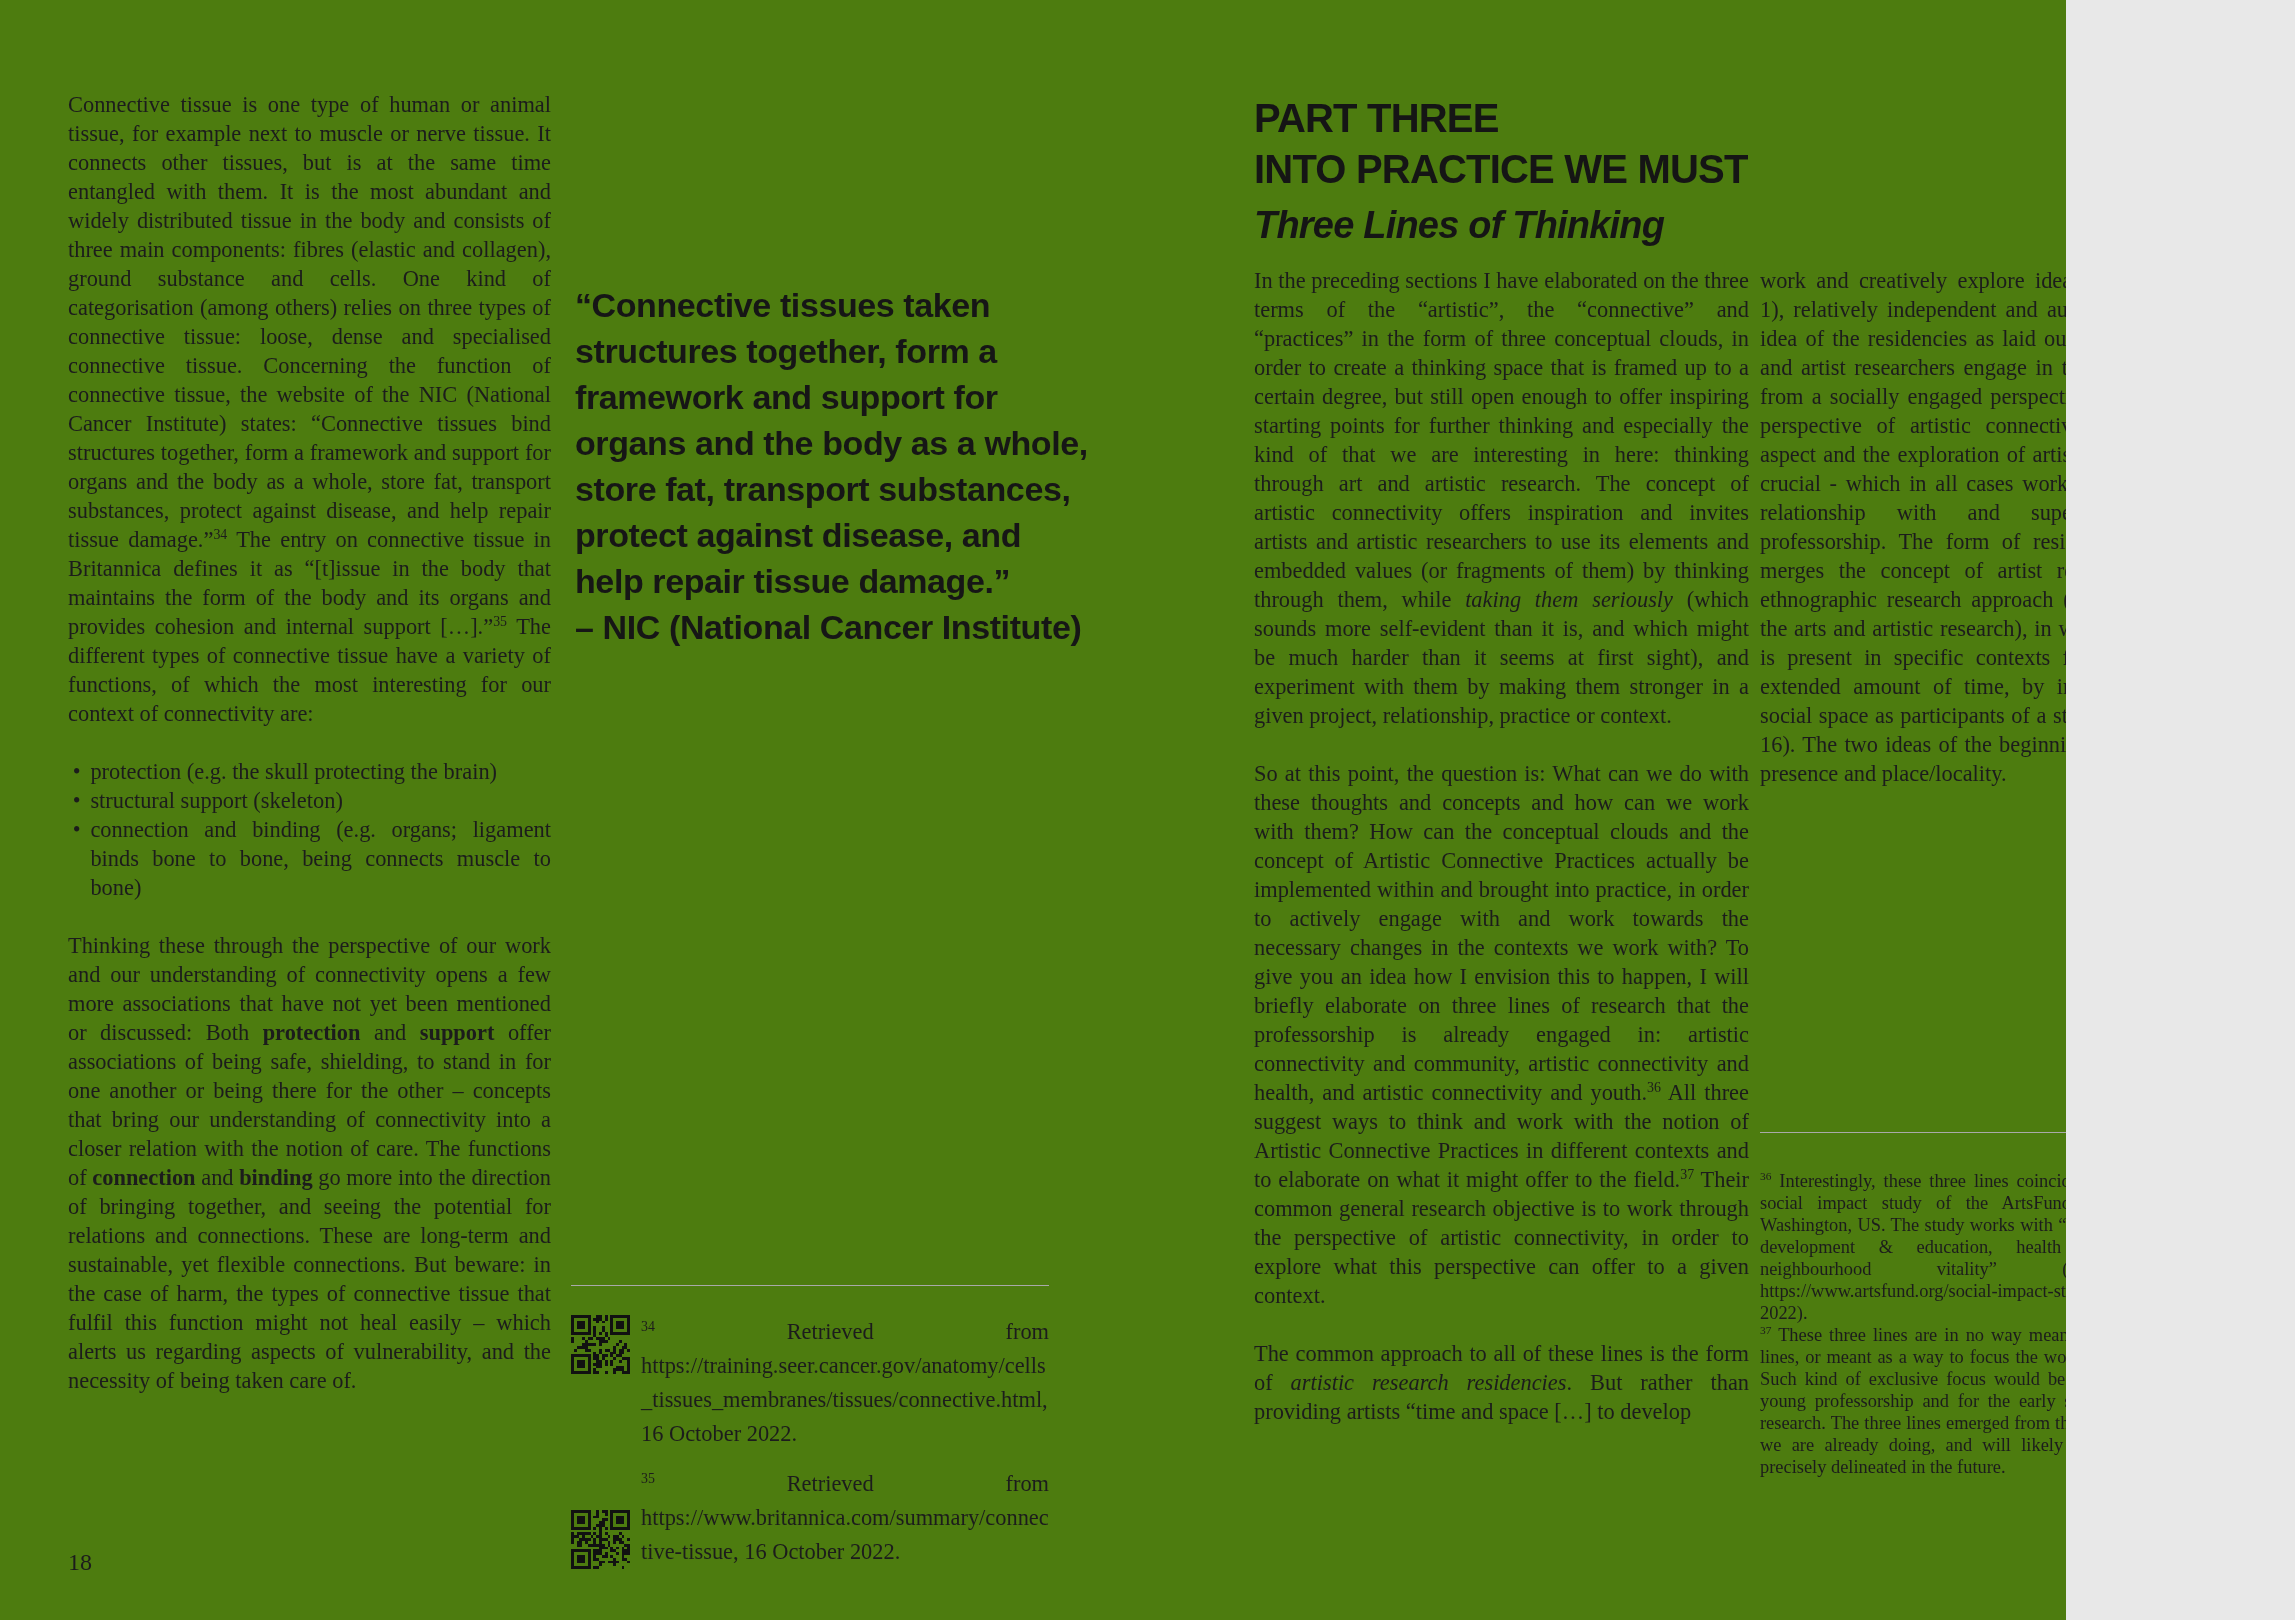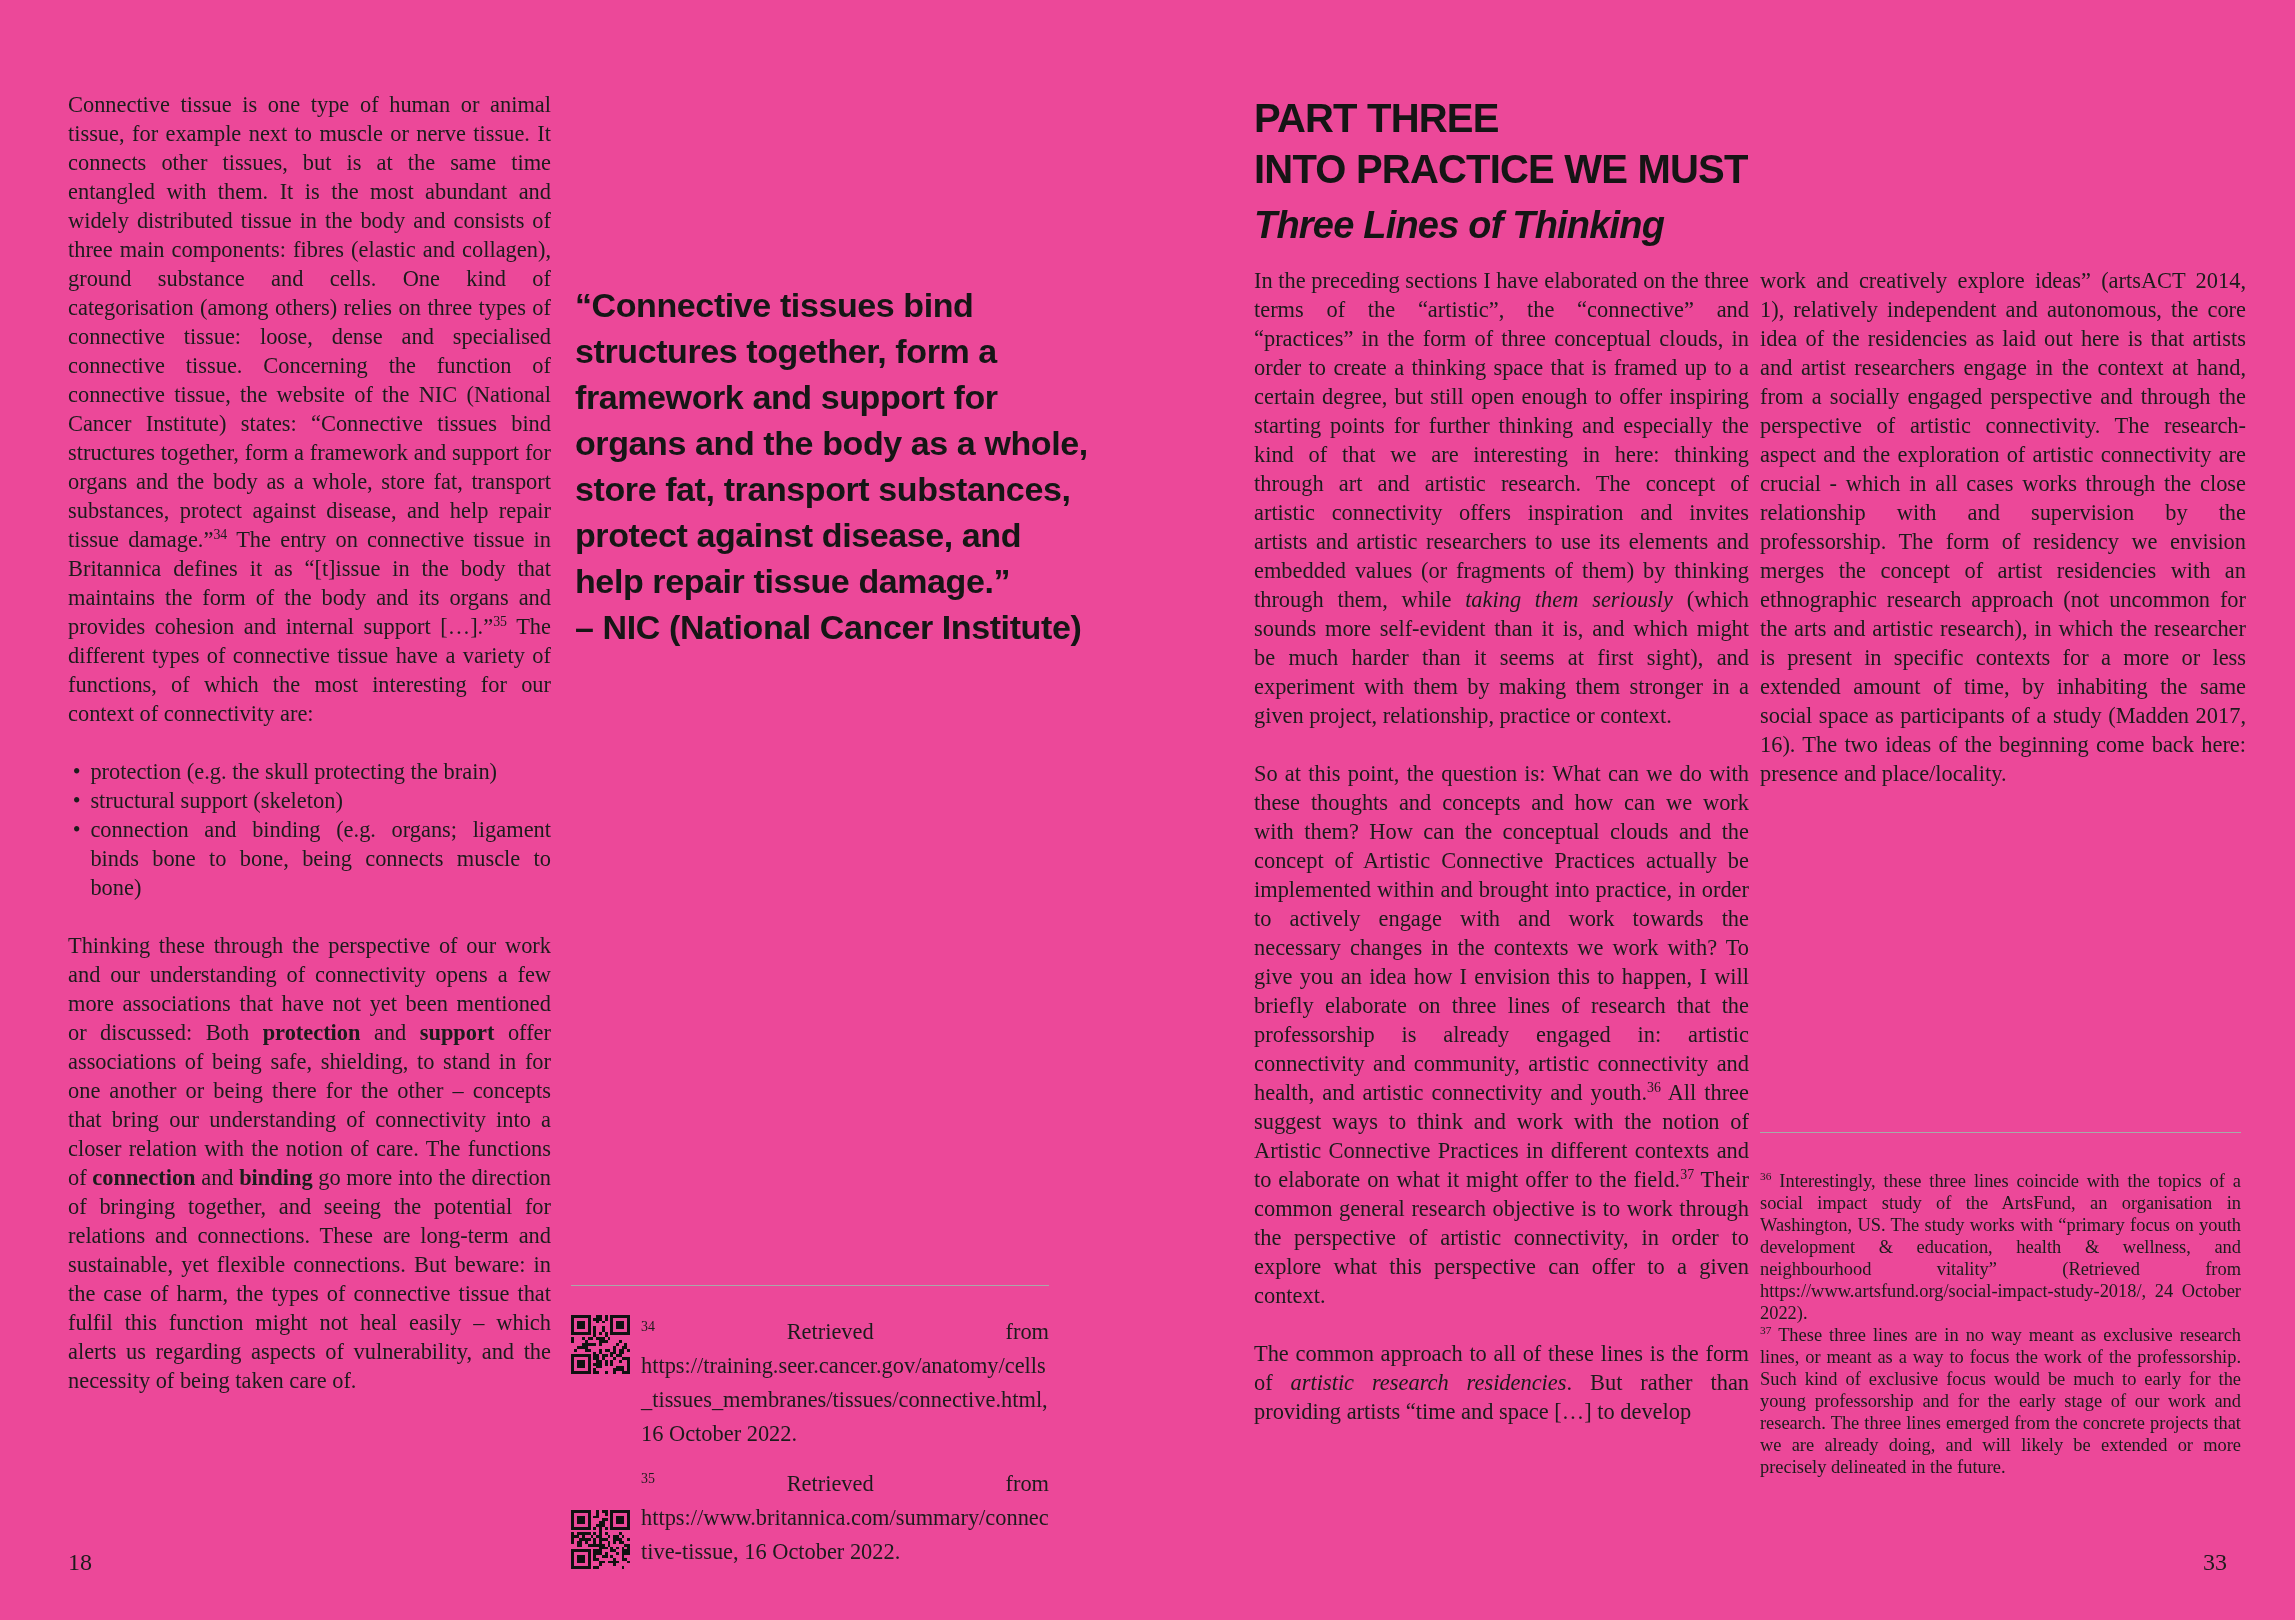--- a/index.html
+++ b/index.html
@@ -1,19 +1,19 @@
 <!DOCTYPE html>
 <html style="font-size:13px"><head>
 <meta charset="utf-8">
 <style>
   html,body{margin:0;padding:0;background:#e8e8e8;}
   .spread{
     position:relative;
-    width:2295px;height:1621px;
-    background:#ec4899;
+    width:2066px;height:1621px;
+    background:#4d7c0f;
     overflow:hidden;
     font-family:"Liberation Serif", serif;
     color:#1c1c1c;
   }
   
   .bodycol{
     position:absolute;
     font-size:22.4px;line-height:29px;
     text-align:justify;
     color:#1c1c1c;
@@ -106,21 +106,21 @@
       <p>Connective tissue is one type of human or animal tissue, for example next to muscle or nerve tissue. It connects other tissues, but is at the same time entangled with them. It is the most abundant and widely distributed tissue in the body and consists of three main components: fibres (elastic and collagen), ground substance and cells. One kind of categorisation (among others) relies on three types of connective tissue: loose, dense and specialised connective tissue. Concerning the function of connective tissue, the website of the NIC (National Cancer Institute) states: “Connective tissues bind structures together, form a framework and support for organs and the body as a whole, store fat, transport substances, protect against disease, and help repair tissue damage.”<sup>34</sup> The entry on connective tissue in Britannica defines it as “[t]issue in the body that maintains the form of the body and its organs and provides cohesion and internal support […].”<sup>35</sup> The different types of connective tissue have a variety of functions, of which the most interesting for our context of connectivity are:</p>
       <ul class="bullets">
           <li>protection (e.g. the skull protecting the brain)</li>
           <li>structural support (skeleton)</li>
           <li>connection and binding (e.g. organs; ligament binds bone to bone, being connects muscle to bone)</li>
         </ul>
       <p>Thinking these through the perspective of our work and our understanding of connectivity opens a few more associations that have not yet been mentioned or discussed: Both <b>protection</b> and <b>support</b> offer associations of being safe, shielding, to stand in for one another or being there for the other – concepts that bring our understanding of connectivity into a closer relation with the notion of care. The functions of <b>connection</b> and <b>binding</b> go more into the direction of bringing together, and seeing the potential for relations and connections. These are long-term and sustainable, yet flexible connections. But beware: in the case of harm, the types of connective tissue that fulfil this function might not heal easily – which alerts us regarding aspects of vulnerability, and the necessity of being taken care of.</p>
     </div>
 
     <div class="pullquote">
-      <span>“Connective tissues bind structures together, form a framework and support for organs and the body as a whole, store fat, transport substances, protect against disease, and help repair tissue damage.”</span>
+      <span>“Connective tissues taken structures together, form a framework and support for organs and the body as a whole, store fat, transport substances, protect against disease, and help repair tissue damage.”</span>
       <span class="attrib">– NIC (National Cancer Institute)</span>
     </div>
 
     <div class="fnblock-left">
       <div class="fnrow first">
         <div class="qr"><svg viewBox="0 0 21 21" width="59" height="59" shape-rendering="crispEdges" fill="#111">
               <rect x="0" y="0" width="1" height="1"></rect>
               <rect x="1" y="0" width="1" height="1"></rect>
               <rect x="2" y="0" width="1" height="1"></rect>
               <rect x="3" y="0" width="1" height="1"></rect>

